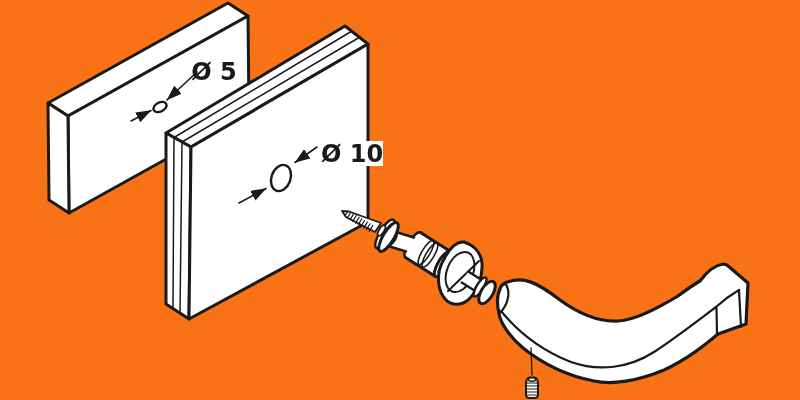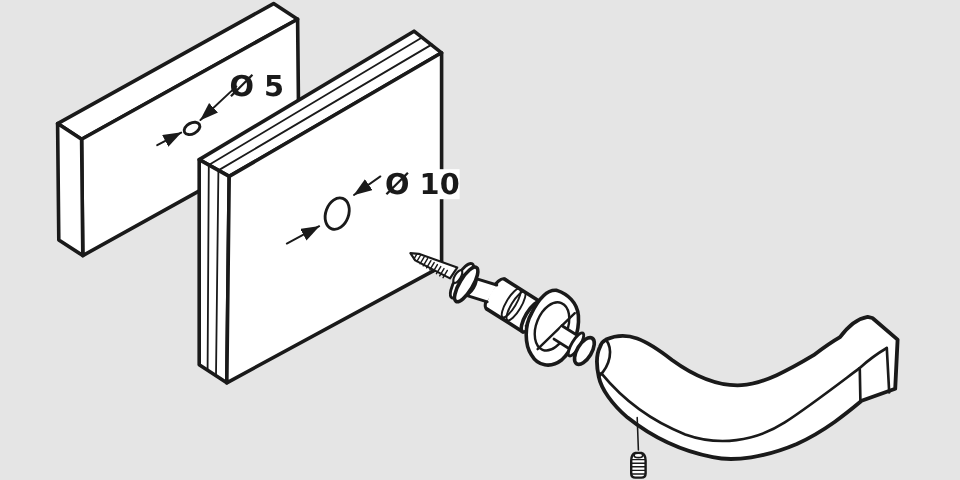--- a/index.html
+++ b/index.html
@@ -1,16 +1,16 @@
 <!DOCTYPE html>
 <html><head>
 <meta charset="utf-8">
 <style>
   html,body{margin:0;padding:0;background:#fff;}
-  .stage{position:relative;width:800px;height:400px;background:#e5e5e5;overflow:hidden;
+  .stage{position:relative;width:800px;height:400px;background:#f97316;overflow:hidden;
          font-family:"DejaVu Sans","Liberation Sans",sans-serif;}
   svg{display:block;}
   .lbl{font-family:"DejaVu Sans","Liberation Sans",sans-serif;font-weight:bold;
        font-size:24px;fill:#1a1a1a;}
 </style>
 </head>
 <body>
 
 <div class="stage">
 <svg width="800" height="400" viewBox="0 0 800 400" stroke-linecap="round" stroke-linejoin="round" fill="none">

